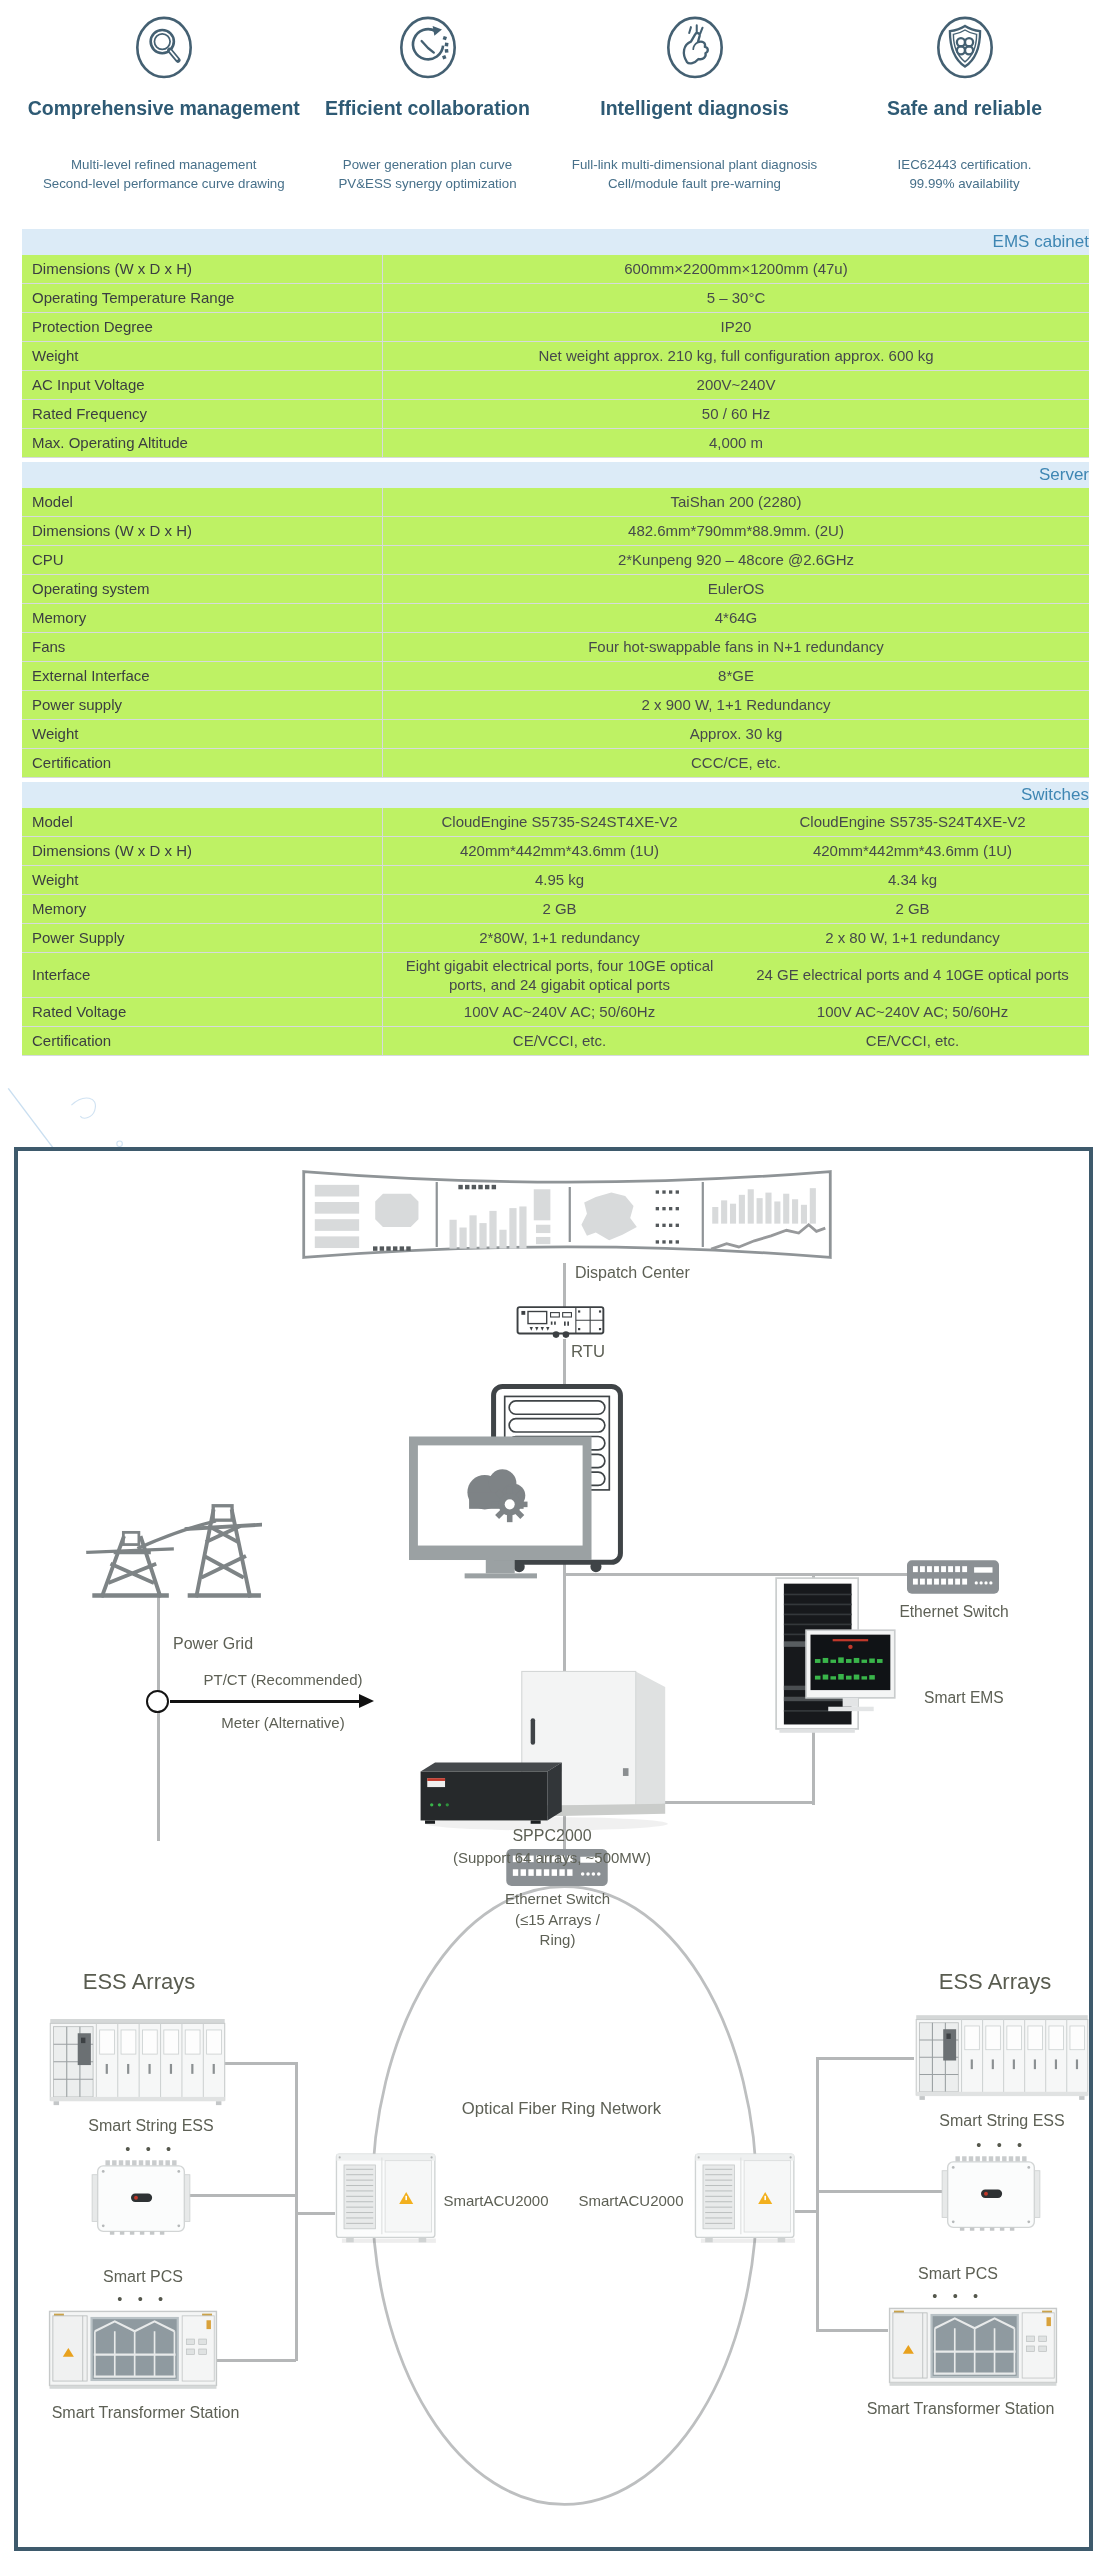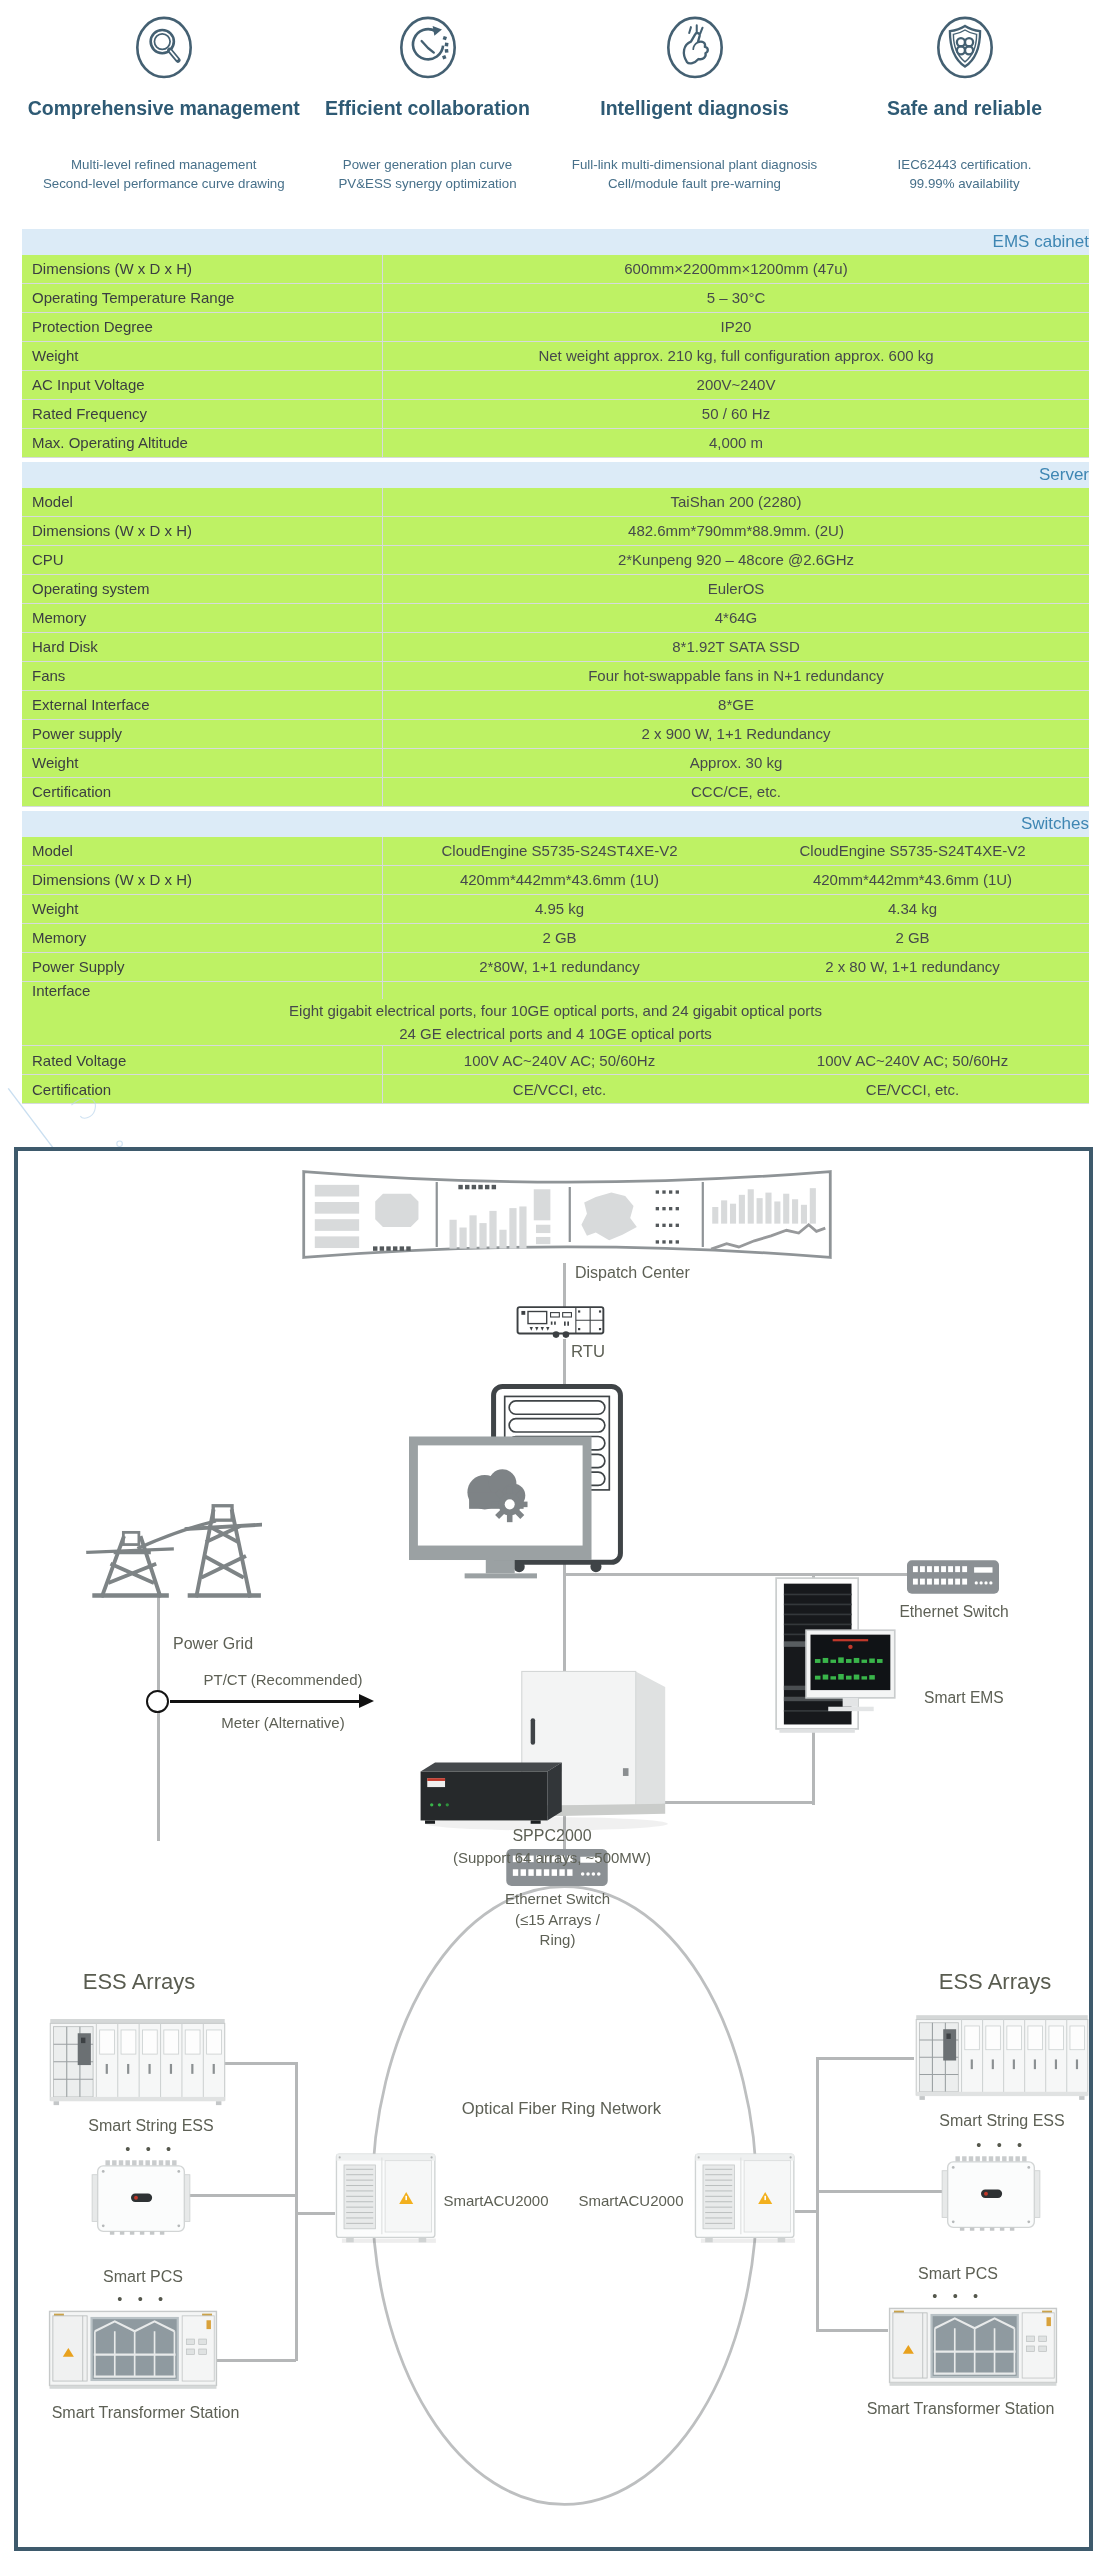--- a/index.html
+++ b/index.html
@@ -212,28 +212,20 @@
     <div class="trow">
       <div class="tl">
           <span>Memory</span>
         </div>
       <div class="tv">
           <span>4*64G</span>
         </div>
       </div>
     <div class="trow">
       <div class="tl">
-          <span>Hard Disk</span>
-        </div>
-      <div class="tv">
-          <span>8*1.92T SATA SSD</span>
-        </div>
-      </div>
-    <div class="trow">
-      <div class="tl">
           <span>Fans</span>
         </div>
       <div class="tv">
           <span>Four hot-swappable fans in N+1 redundancy</span>
         </div>
       </div>
     <div class="trow">
       <div class="tl">
           <span>External Interface</span>
         </div>
@@ -317,21 +309,21 @@
       <div class="tl">
           <span>Power Supply</span>
         </div>
       <div class="tv">
           <span>2*80W, 1+1 redundancy</span>
         </div>
       <div class="tv">
           <span>2 x 80 W, 1+1 redundancy</span>
         </div>
       </div>
-    <div class="trow" style="min-height:44px;flex-direction:column;">
+    <div class="trow" style="min-height:44px;">
       <div class="tl">
           <span>Interface</span>
         </div>
       <div class="tv">
           <span>Eight gigabit electrical ports, four 10GE optical ports, and 24 gigabit optical ports</span>
         </div>
       <div class="tv">
           <span>24 GE electrical ports and 4 10GE optical ports</span>
         </div>
       </div>

